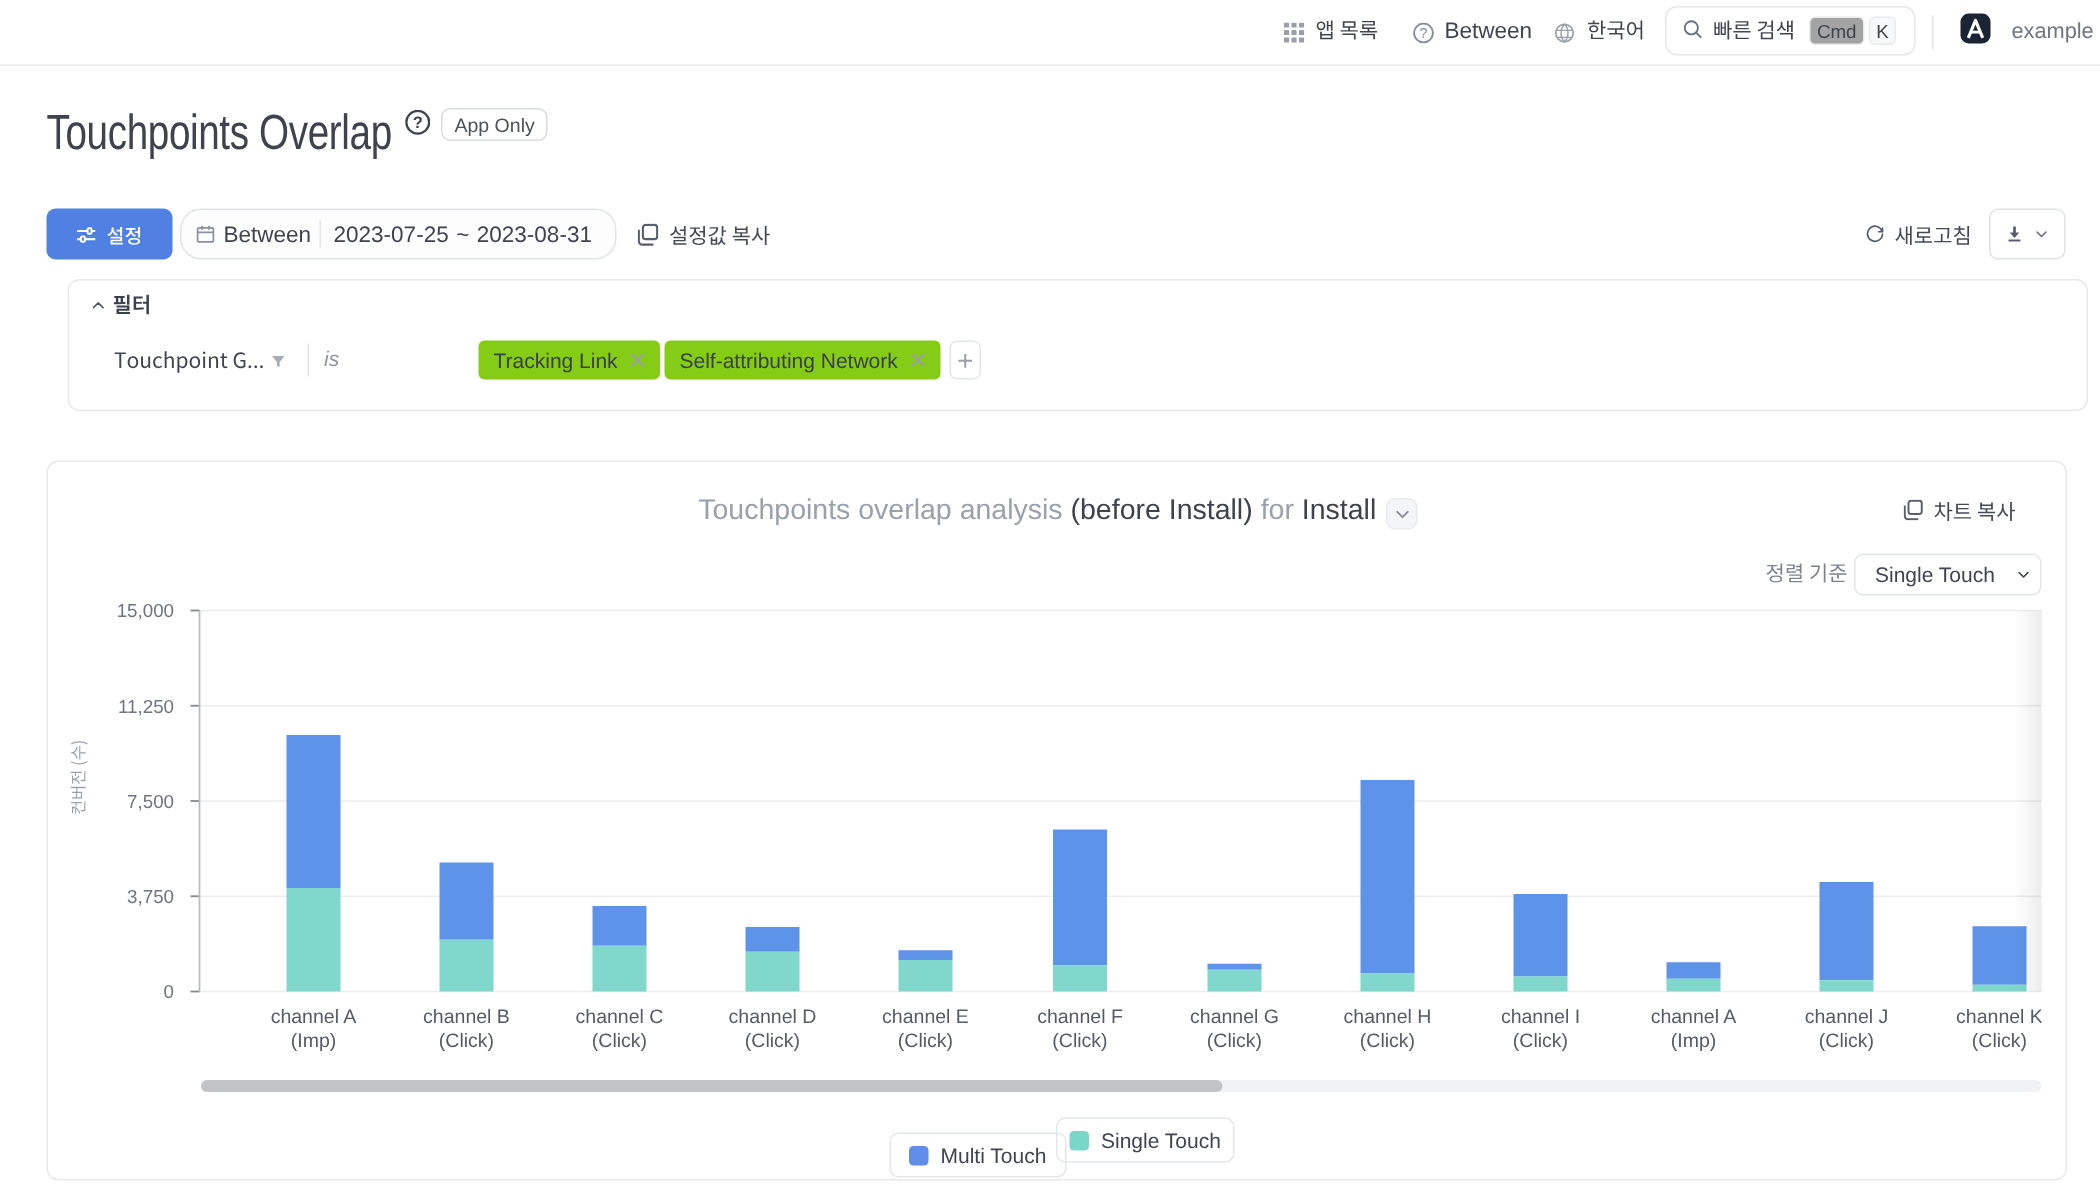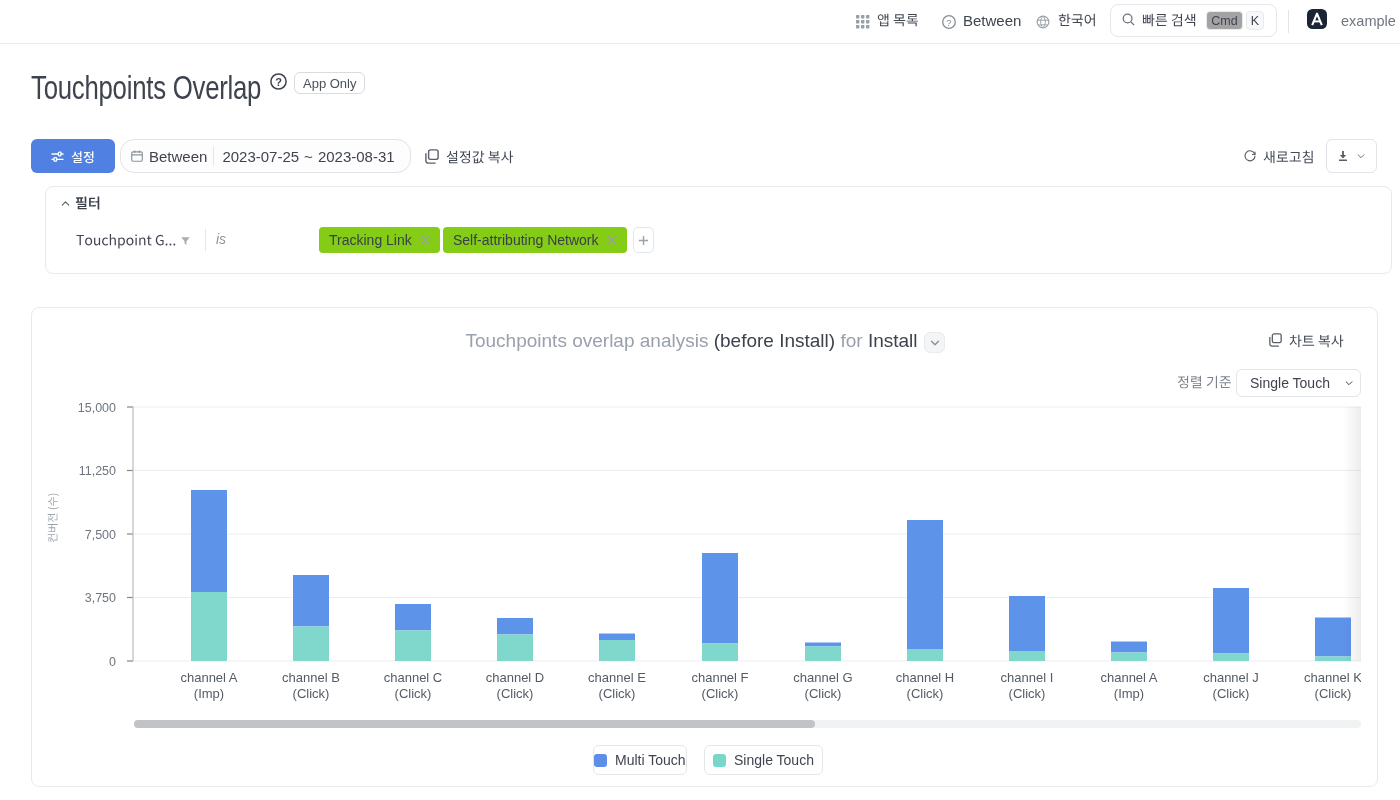--- a/index.html
+++ b/index.html
@@ -253,14 +253,14 @@
 <text x="1301" y="374" text-anchor="middle" class="xlab">channel K</text>
 <text x="1301" y="390" text-anchor="middle" class="xlab">(Click)</text>
     </g>
     <rect x="1311" y="99" width="18" height="254" fill="url(#fade)"></rect>
   </svg>
   <div class="abs" style="left:-18px;top:200px;width:80px;text-align:center;transform:rotate(-90deg)"><svg width="50.4" height="15.9" viewBox="0 -12.76 50.38 15.93">
         <path d="M5.652352416992187 -5.925927734375H7.975978881835937V-5.171201782226563H5.652352416992187ZM4.732952758789062 -8.296865478515624H5.673254028320312Q5.673254028320312 -7.000290161132812 5.214059753417969 -5.935872985839843Q4.754865478515625 -4.871455810546875 3.7654146728515627 -4.062295166015625Q2.7759638671875 -3.253134521484375 1.1751295166015625 -2.7146837158203123L0.8084919433593749 -3.4455391845703125Q1.8773624267578124 -3.795668701171875 2.624041137695312 -4.259702331542969Q3.3707198486328123 -4.723735961914063 3.8362379150390624 -5.299254028320313Q4.301755981445313 -5.874772094726562 4.517354370117188 -6.5462098388671865Q4.732952758789062 -7.217647583007812 4.732952758789062 -7.969165649414062ZM1.2572951660156249 -8.296865478515624H5.27251806640625V-7.5464296875H1.2572951660156249ZM4.7194296875 -6.402772094726562V-5.760688720703125L0.9133262939453124 -5.469849365234374L0.7628443603515624 -6.216544189453125ZM7.815818237304687 -9.089414672851563H8.7322490234375V-1.7031295166015623H7.815818237304687ZM2.4861033935546875 -0.11440966796874999H9.025508056640625V0.636026123046875H2.4861033935546875ZM2.4861033935546875 -2.43583935546875H3.4025341796874997V0.3125130615234375H2.4861033935546875Z M17.952978881835936 -9.100414672851562H18.85840966796875V0.8657048339843749H17.952978881835936ZM15.32916064453125 -5.405958862304687H18.217424682617185V-4.657942749023437H15.32916064453125ZM11.069295166015625 -8.313254028320312H11.977145629882811V-5.727378540039062H14.737787109374999V-8.313254028320312H15.634637573242188V-1.638331298828125H11.069295166015625ZM11.977145629882811 -5.000813232421875V-2.38876708984375H14.737787109374999V-5.000813232421875Z M26.063513061523437 -6.347668701171875H28.572937744140624V-5.599652587890625H26.063513061523437ZM28.055818237304685 -9.08512451171875H28.9722490234375V-1.79783935546875H28.055818237304685ZM22.62171484375 -0.11440966796874999H29.248347412109375V0.636026123046875H22.62171484375ZM22.62171484375 -2.4406787109374997H23.531435791015625V0.2647720947265625H22.62171484375ZM23.322849365234372 -7.853450805664062H24.07273596191406V-7.0484769287109375Q24.07273596191406 -6.145704833984374 23.72299249267578 -5.350127014160156Q23.3732490234375 -4.554549194335937 22.748668701171873 -3.9643418579101564Q22.124088378906247 -3.374134521484375 21.29193273925781 -3.0599738769531246L20.821232910156247 -3.7902801513671873Q21.37816564941406 -3.990150634765625 21.834665649414063 -4.318940795898437Q22.29116564941406 -4.64773095703125 22.627764038085935 -5.081295715332031Q22.96436242675781 -5.514860473632813 23.14360589599609 -6.017119506835938Q23.322849365234372 -6.519378540039062 23.322849365234372 -7.0484769287109375ZM23.49984436035156 -7.853450805664062H24.241150634765624V-7.055186767578125Q24.241150634765624 -6.41608837890625 24.54194329833984 -5.8117490234375Q24.84273596191406 -5.20740966796875 25.388059753417966 -4.738974426269531Q25.933383544921874 -4.270539184570312 26.65289660644531 -4.011378540039062L26.190777099609374 -3.2939427490234374Q25.382491943359373 -3.5903935546874997 24.776556701660155 -4.153100891113281Q24.170621459960934 -4.715808227539062 23.835232910156247 -5.466176208496094Q23.49984436035156 -6.216544189453125 23.49984436035156 -7.055186767578125ZM21.108777099609373 -8.2812490234375H26.41980322265625V-7.535103393554687H21.108777099609373Z M35.45651806640625 2.161062255859375Q34.698067260742185 0.9234508056640625 34.26692218017578 -0.4366450805664063Q33.83577709960937 -1.796740966796875 33.83577709960937 -3.41748193359375Q33.83577709960937 -5.0382229003906245 34.26692218017578 -6.401673706054687Q34.698067260742185 -7.765124511718749 35.45651806640625 -9.002735961914063L36.07363256835937 -8.711450805664063Q35.364793212890625 -7.537419677734374 35.01774401855469 -6.177709838867187Q34.67069482421875 -4.818 34.67069482421875 -3.41748193359375Q34.67069482421875 -2.0126737060546875 35.01774401855469 -0.6551089477539063Q35.364793212890625 0.702455810546875 36.07363256835937 1.8764869384765623Z M41.116559204101556 -8.744896606445312H41.91605725097656V-8.184119506835938Q41.91605725097656 -7.616958862304687 41.69952362060546 -7.114202331542968Q41.48298999023437 -6.61144580078125 41.10052111816406 -6.191463867187499Q40.71805224609375 -5.7714819335937495 40.21326208496093 -5.444999999999999Q39.70847192382812 -5.118518066406249 39.1218941040039 -4.898406616210937Q38.53531628417968 -4.678295166015625 37.91512951660156 -4.573134521484374L37.548491943359366 -5.30773095703125Q38.09222790527343 -5.386601440429687 38.61269427490234 -5.5730522460937495Q39.133160644531245 -5.759503051757812 39.58833935546875 -6.03087353515625Q40.04351806640624 -6.3022440185546875 40.38616564941405 -6.643244018554688Q40.72881323242187 -6.984244018554687 40.92268621826172 -7.374357971191406Q41.116559204101556 -7.764471923828125 41.116559204101556 -8.184119506835938ZM41.276393554687495 -8.744896606445312H42.06918176269531V-8.184119506835938Q42.06918176269531 -7.771181762695312 42.266409667968745 -7.3844227294921865Q42.46363757324218 -6.997663696289062 42.80964007568359 -6.656663696289062Q43.155642578125 -6.315663696289062 43.6074663696289 -6.040938293457031Q44.05929016113281 -5.766212890625 44.57975653076171 -5.5764071655273435Q45.10022290039062 -5.386601440429687 45.63724902343749 -5.30773095703125L45.270611450195304 -4.573134521484374Q44.657134521484366 -4.678295166015625 44.07391162109374 -4.901761535644531Q43.49068872070312 -5.125227905273437 42.98254364013671 -5.4550647583007805Q42.474398559570304 -5.784901611328125 42.09192968749999 -6.204883544921874Q41.70946081542968 -6.624865478515624 41.49292718505859 -7.12426708984375Q41.276393554687495 -7.623668701171875 41.276393554687495 -8.184119506835938ZM41.11413952636718 -2.9303935546875H42.019570312499994V0.8571245117187499H41.11413952636718ZM37.092326293945305 -3.4954769287109375H46.082414672851556V-2.7364608154296874H37.092326293945305Z M47.75178820800781 2.161062255859375 47.127963867187496 1.8764869384765623Q47.83680322265625 0.702455810546875 48.187207336425786 -0.6551089477539063Q48.537611450195314 -2.0126737060546875 48.537611450195314 -3.41748193359375Q48.537611450195314 -4.818 48.187207336425786 -6.177709838867187Q47.83680322265625 -7.537419677734374 47.127963867187496 -8.711450805664063L47.75178820800781 -9.002735961914063Q48.51694885253906 -7.765124511718749 48.94473901367187 -6.401673706054687Q49.37252917480468 -5.0382229003906245 49.37252917480468 -3.41748193359375Q49.37252917480468 -1.796740966796875 48.94473901367187 -0.4366450805664063Q48.51694885253906 0.9234508056640625 47.75178820800781 2.161062255859375Z" fill="#9aa1ab"></path>
       </svg></div>
   <div class="abs" style="left:102px;top:412px;width:1227px;height:8px;background:#f1f2f3;border-radius:4px"></div>
   <div class="abs" style="left:102px;top:412px;width:681px;height:8px;background:#c1c3c6;border-radius:4px"></div>
-  <div class="abs" style="left:561px;top:437px;height:30px;border:1px solid #e4e7ea;border-radius:6px;display:flex;align-items:center;padding:0 0;gap:8px;font-size:14px;color:#3f4450"><span style="width:13px;height:13px;background:#5f8ee9;border-radius:3px;flex:none"></span>Multi Touch</div>
+  <div class="abs" style="left:561px;top:447px;height:30px;border:1px solid #e4e7ea;border-radius:6px;display:flex;align-items:center;padding:0 12px;gap:8px;font-size:14px;color:#3f4450"><span style="width:13px;height:13px;background:#5f8ee9;border-radius:3px;flex:none"></span>Multi Touch</div>
   <div class="abs" style="left:672px;top:437px;height:30px;border:1px solid #e4e7ea;border-radius:6px;display:flex;align-items:center;padding:0 8px;gap:8px;font-size:14px;color:#3f4450"><span style="width:13px;height:13px;background:#78d7c9;border-radius:3px;flex:none"></span>Single Touch</div>
 </div>
 </body></html>

